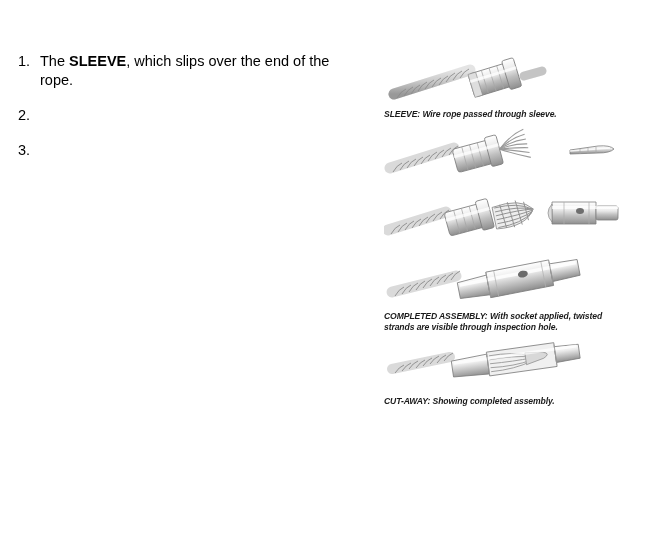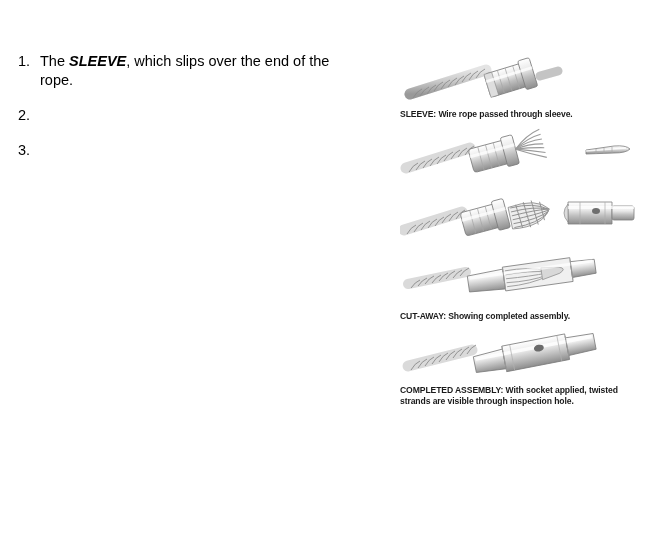--- a/index.html
+++ b/index.html
@@ -40,28 +40,29 @@
     line-height: 19px;
     text-align: right;
     padding-right: 10px;
     box-sizing: content-box;
   }
   .list-text {
     font-size: 14.5px;
     line-height: 19px;
     max-width: 300px;
   }
-  .list-text b { font-weight: bold; font-style: italic; }
+  .list-text b { font-weight: bold; }
 
   
   .fig-col {
     position: absolute;
-    left: 400px;
+    left: 384px;
     top: 54px;
     width: 250px;
+    font-style: italic;
   }
   .figure {
     margin-bottom: 8px;
   }
   .fig-art {
     position: relative;
     height: 54px;
   }
   .fig-art.tall { height: 58px; }
   .fig-cap {
@@ -269,20 +270,64 @@
             <ellipse cx="196" cy="21" rx="4" ry="3" fill="#6e6e6e"></ellipse>
             <line x1="180" y1="12" x2="180" y2="34" stroke="#aeaeae" stroke-width="0.7"></line>
             <line x1="205" y1="12" x2="205" y2="34" stroke="#aeaeae" stroke-width="0.7"></line>
           </g>
         </svg>
       </div>
     </div>
 
     <div class="figure">
       <div class="fig-art">
+        <svg width="250" height="54" viewBox="0 0 250 54">
+          <defs>
+            <linearGradient id="g-metal4" x1="0" y1="0" x2="0" y2="1">
+              <stop offset="0%" stop-color="#ffffff"></stop>
+              <stop offset="32%" stop-color="#ececec"></stop>
+              <stop offset="62%" stop-color="#c2c2c2"></stop>
+              <stop offset="100%" stop-color="#8d8d8d"></stop>
+            </linearGradient>
+          </defs>
+
+          <path d="M8,36 L72,20" stroke="#dadada" stroke-width="11" stroke-linecap="round"></path>
+          <g stroke="#8a8a8a" stroke-width="0.9" fill="none">
+            <path d="M11,40 q4,-7 9,-9"></path>
+            <path d="M18,38 q4,-7 9,-9"></path>
+            <path d="M25,36 q4,-7 9,-9"></path>
+            <path d="M32,34 q4,-7 9,-9"></path>
+            <path d="M39,32 q4,-7 9,-9"></path>
+            <path d="M46,30 q4,-7 9,-9"></path>
+            <path d="M53,28 q4,-7 9,-9"></path>
+            <path d="M60,26 q4,-7 9,-9"></path>
+            <path d="M67,24 q4,-7 9,-9"></path>
+          </g>
+
+          <g transform="rotate(-11 140 24)">
+            <path d="M74,14 L104,12 L104,32 L74,30 Z" fill="url(#g-metal4)" stroke="#7d7d7d" stroke-width="0.8"></path>
+            <path d="M104,9 L168,9 L168,35 L104,35 Z" fill="url(#g-metal4)" stroke="#7d7d7d" stroke-width="0.8"></path>
+            <path d="M168,13 L196,14 L196,30 L168,31 Z" fill="url(#g-metal4)" stroke="#7d7d7d" stroke-width="0.8"></path>
+            <rect x="76" y="15" width="118" height="3.5" fill="#ffffff" opacity="0.8"></rect>
+            <ellipse cx="140" cy="18" rx="5" ry="3.4" fill="#6b6b6b"></ellipse>
+            <line x1="112" y1="9" x2="112" y2="35" stroke="#b0b0b0" stroke-width="0.7"></line>
+            <line x1="160" y1="9" x2="160" y2="35" stroke="#b0b0b0" stroke-width="0.7"></line>
+            <line x1="104" y1="9" x2="104" y2="35" stroke="#9c9c9c" stroke-width="0.8"></line>
+            <line x1="168" y1="11" x2="168" y2="33" stroke="#9c9c9c" stroke-width="0.8"></line>
+          </g>
+        </svg>
+      </div>
+      <div class="fig-cap">
+        <span class="lbl">COMPLETED ASSEMBLY:</span>
+        <span class="desc">With socket applied, twisted strands are visible through inspection hole.</span>
+      </div>
+    </div>
+
+    <div class="figure">
+      <div class="fig-art">
         <svg width="250" height="50" viewBox="0 0 250 50">
           <defs>
             <linearGradient id="g-metal5" x1="0" y1="0" x2="0" y2="1">
               <stop offset="0%" stop-color="#ffffff"></stop>
               <stop offset="32%" stop-color="#ededed"></stop>
               <stop offset="62%" stop-color="#c4c4c4"></stop>
               <stop offset="100%" stop-color="#8f8f8f"></stop>
             </linearGradient>
           </defs>
 
@@ -316,58 +361,14 @@
             <line x1="172" y1="8" x2="172" y2="28" stroke="#9c9c9c" stroke-width="0.8"></line>
           </g>
         </svg>
       </div>
       <div class="fig-cap">
         <span class="lbl">CUT-AWAY:</span>
         <span class="desc">Showing completed assembly.</span>
       </div>
     </div>
 
-    <div class="figure">
-      <div class="fig-art">
-        <svg width="250" height="54" viewBox="0 0 250 54">
-          <defs>
-            <linearGradient id="g-metal4" x1="0" y1="0" x2="0" y2="1">
-              <stop offset="0%" stop-color="#ffffff"></stop>
-              <stop offset="32%" stop-color="#ececec"></stop>
-              <stop offset="62%" stop-color="#c2c2c2"></stop>
-              <stop offset="100%" stop-color="#8d8d8d"></stop>
-            </linearGradient>
-          </defs>
-
-          <path d="M8,36 L72,20" stroke="#dadada" stroke-width="11" stroke-linecap="round"></path>
-          <g stroke="#8a8a8a" stroke-width="0.9" fill="none">
-            <path d="M11,40 q4,-7 9,-9"></path>
-            <path d="M18,38 q4,-7 9,-9"></path>
-            <path d="M25,36 q4,-7 9,-9"></path>
-            <path d="M32,34 q4,-7 9,-9"></path>
-            <path d="M39,32 q4,-7 9,-9"></path>
-            <path d="M46,30 q4,-7 9,-9"></path>
-            <path d="M53,28 q4,-7 9,-9"></path>
-            <path d="M60,26 q4,-7 9,-9"></path>
-            <path d="M67,24 q4,-7 9,-9"></path>
-          </g>
-
-          <g transform="rotate(-11 140 24)">
-            <path d="M74,14 L104,12 L104,32 L74,30 Z" fill="url(#g-metal4)" stroke="#7d7d7d" stroke-width="0.8"></path>
-            <path d="M104,9 L168,9 L168,35 L104,35 Z" fill="url(#g-metal4)" stroke="#7d7d7d" stroke-width="0.8"></path>
-            <path d="M168,13 L196,14 L196,30 L168,31 Z" fill="url(#g-metal4)" stroke="#7d7d7d" stroke-width="0.8"></path>
-            <rect x="76" y="15" width="118" height="3.5" fill="#ffffff" opacity="0.8"></rect>
-            <ellipse cx="140" cy="18" rx="5" ry="3.4" fill="#6b6b6b"></ellipse>
-            <line x1="112" y1="9" x2="112" y2="35" stroke="#b0b0b0" stroke-width="0.7"></line>
-            <line x1="160" y1="9" x2="160" y2="35" stroke="#b0b0b0" stroke-width="0.7"></line>
-            <line x1="104" y1="9" x2="104" y2="35" stroke="#9c9c9c" stroke-width="0.8"></line>
-            <line x1="168" y1="11" x2="168" y2="33" stroke="#9c9c9c" stroke-width="0.8"></line>
-          </g>
-        </svg>
-      </div>
-      <div class="fig-cap">
-        <span class="lbl">COMPLETED ASSEMBLY:</span>
-        <span class="desc">With socket applied, twisted strands are visible through inspection hole.</span>
-      </div>
-    </div>
-
   </div>
 </div>
 
 </body></html>

